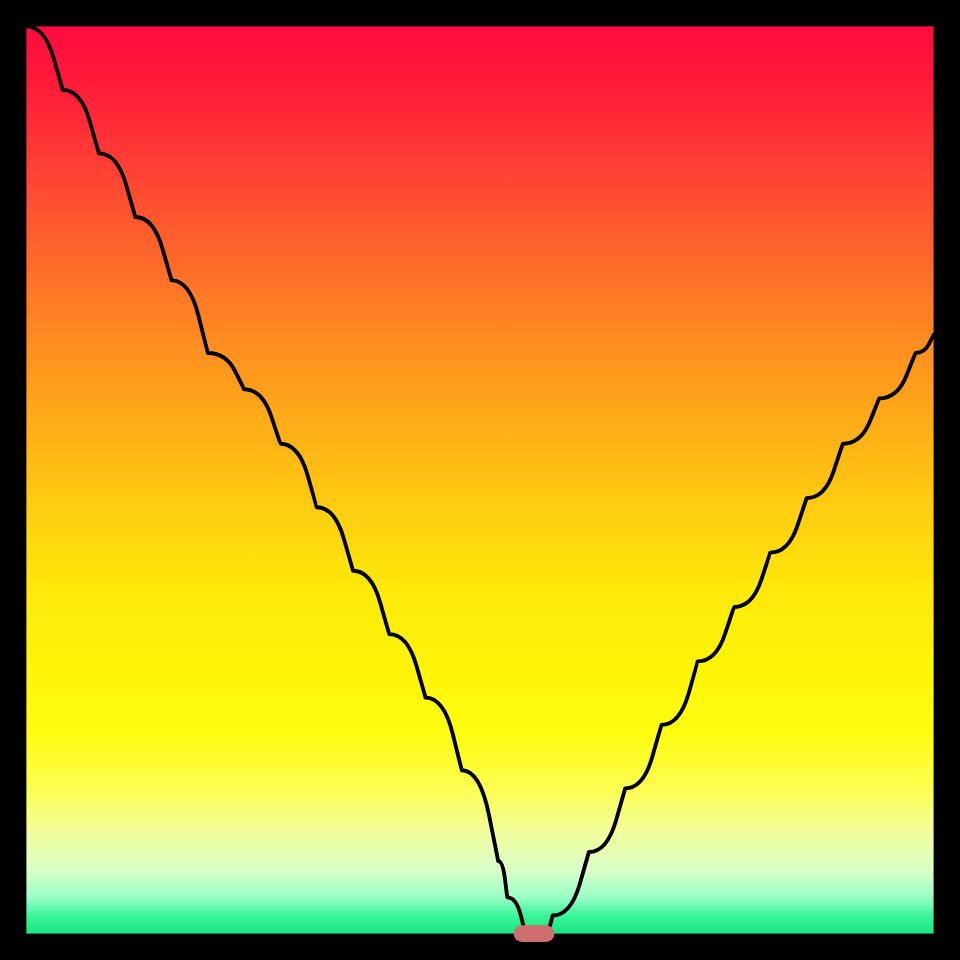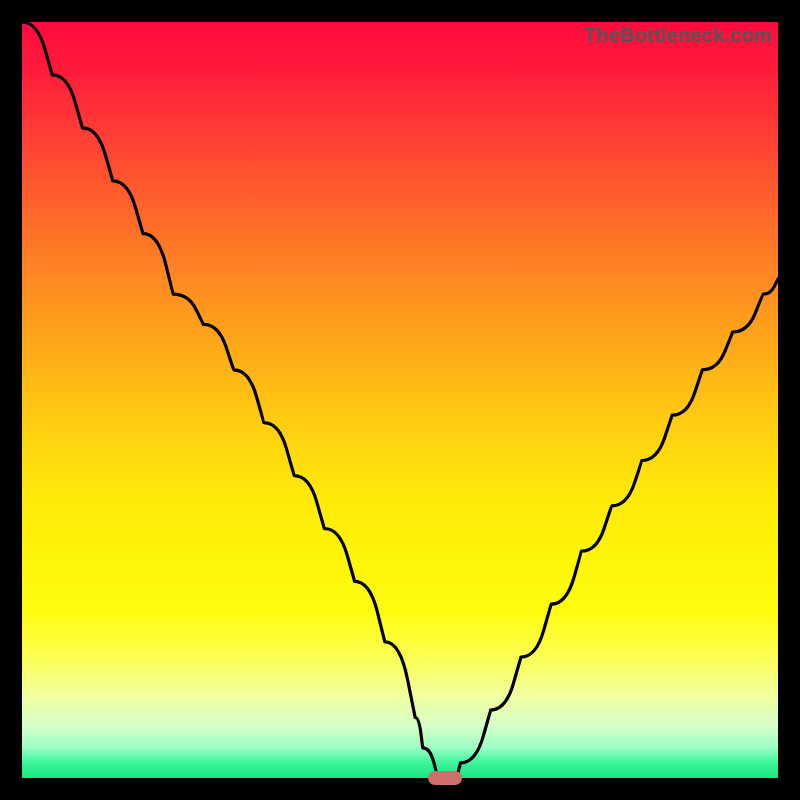--- a/index.html
+++ b/index.html
@@ -69,21 +69,20 @@
     background: #cf6e6e;
     transform: translate(-50%, -50%);
   }
 </style>
 </head>
 <body>
 
 <div class="frame">
   <div class="plot">
 
-    <div class="watermark">TheBottleneck.com</div>
 
     <svg class="curve" viewBox="0 0 756 756" preserveAspectRatio="none">
       <path fill="none" stroke="#000" stroke-width="3.2" stroke-linecap="round" stroke-linejoin="round" d="M 0.0 0.0 Q 15.1 0.0 22.7 26.5 T 30.2 52.9 Q 45.4 52.9 52.9 79.4 T 60.5 105.8 Q 75.6 105.8 83.2 132.3 T 90.7 158.8 Q 105.8 158.8 113.4 185.2 T 121.0 211.7 Q 136.1 211.7 143.6 241.9 T 151.2 272.2 Q 166.3 272.2 173.9 287.3 T 181.4 302.4 Q 196.6 302.4 204.1 325.1 T 211.7 347.8 Q 226.8 347.8 234.4 374.2 T 241.9 400.7 Q 257.0 400.7 264.6 427.1 T 272.2 453.6 Q 287.3 453.6 294.8 480.1 T 302.4 506.5 Q 317.5 506.5 325.1 533.0 T 332.6 559.4 Q 347.8 559.4 355.3 589.7 T 362.9 619.9 Q 378.0 619.9 385.6 657.7 T 393.1 695.5 Q 396.9 695.5 398.8 710.6 T 400.7 725.8 Q 408.2 725.8 412.0 740.9 T 415.8 756.0 Q 423.4 756.0 427.1 756.0 T 430.9 756.0 Q 434.7 756.0 436.6 748.4 T 438.5 740.9 Q 453.6 740.9 461.2 714.4 T 468.7 688.0 Q 483.8 688.0 491.4 661.5 T 499.0 635.0 Q 514.1 635.0 521.6 608.6 T 529.2 582.1 Q 544.3 582.1 551.9 555.7 T 559.4 529.2 Q 574.6 529.2 582.1 506.5 T 589.7 483.8 Q 604.8 483.8 612.4 461.2 T 619.9 438.5 Q 635.0 438.5 642.6 415.8 T 650.2 393.1 Q 665.3 393.1 672.8 370.4 T 680.4 347.8 Q 695.5 347.8 703.1 328.9 T 710.6 310.0 Q 725.8 310.0 733.3 291.1 T 740.9 272.2 Q 748.4 272.2 752.2 264.6 T 756.0 257.0"></path>
     </svg>
 
     <div class="marker" style="left: 423.36px; top: 756px;"></div>
   </div>
 </div>
 
 </body></html>

